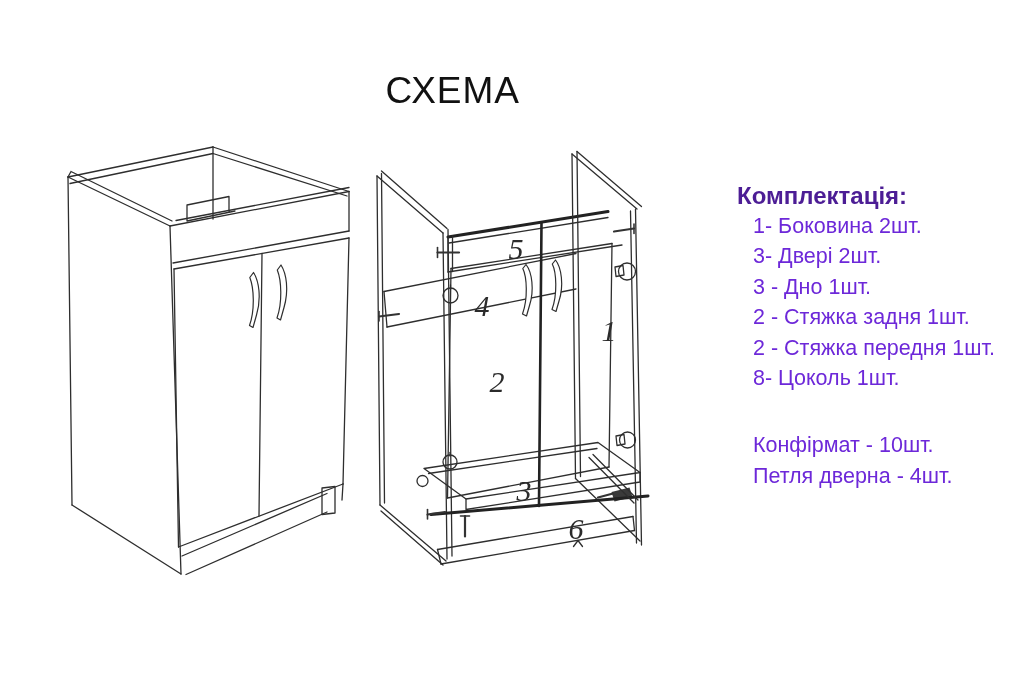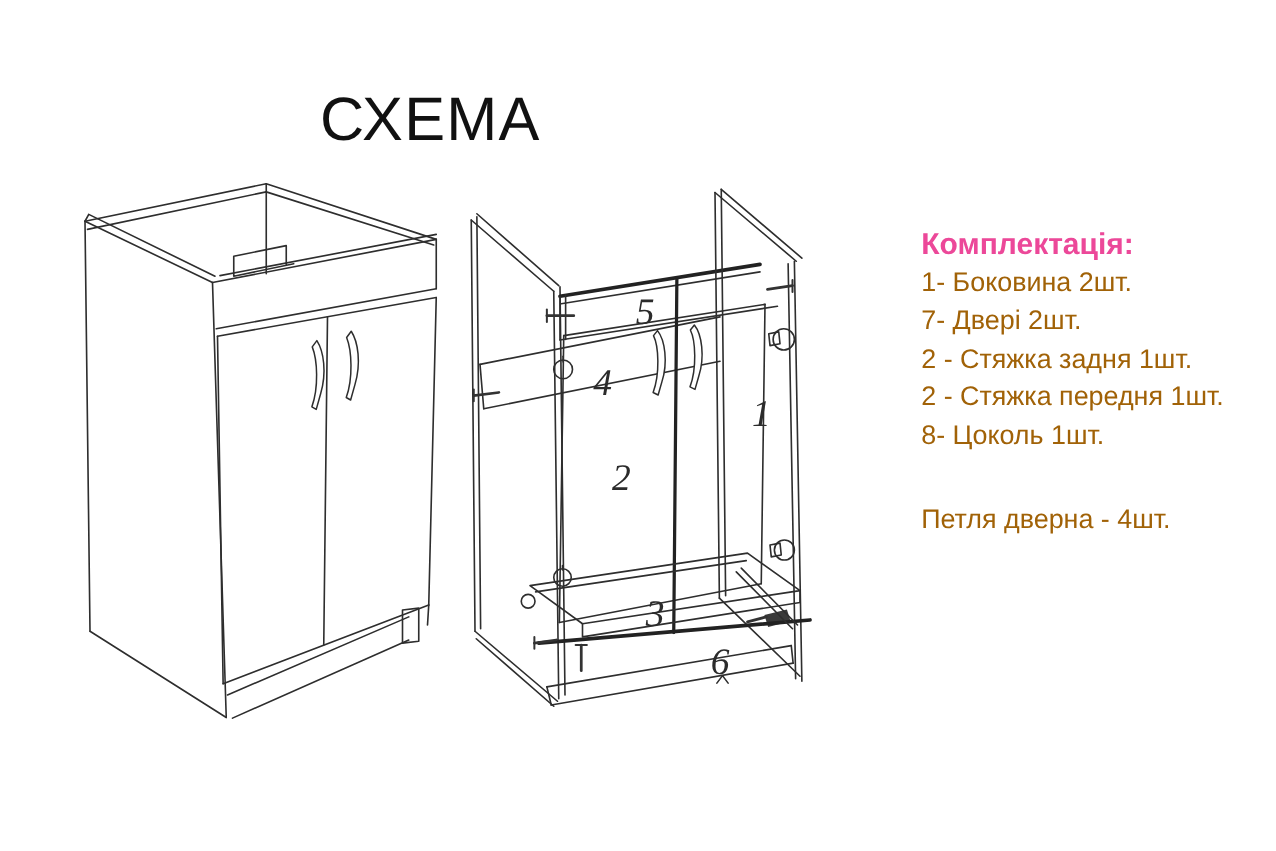--- a/index.html
+++ b/index.html
@@ -4,43 +4,43 @@
 <style>
   html,body{margin:0;padding:0;}
   body{
     width:1021px;height:681px;position:relative;overflow:hidden;
     background:#ffffff;
     font-family:"Liberation Sans","DejaVu Sans",sans-serif;
     color:#111111;
   }
   .page-title{
     position:absolute;left:256px;top:72px;width:264px;
-    text-align:left;font-size:49px;line-height:1;font-weight:400;
+    text-align:right;font-size:37px;line-height:1;font-weight:400;
     letter-spacing:1px;color:#111111;white-space:nowrap;
   }
   .drawing{position:absolute;}
   #cabinet-svg{left:40px;top:130px;width:320px;height:465px;}
   #exploded-svg{left:370px;top:140px;width:300px;height:445px;}
   .ln{fill:none;stroke:#2e2e2e;stroke-width:1.3;stroke-linejoin:round;stroke-linecap:round;}
   .ln-heavy{fill:none;stroke:#222222;stroke-width:3;stroke-linecap:round;}
   .ln-split{fill:none;stroke:#222222;stroke-width:2.6;stroke-linecap:round;}
   .screw{fill:none;stroke:#333333;stroke-width:2.2;stroke-linecap:round;}
   .screw-tick{fill:none;stroke:#333333;stroke-width:1.6;stroke-linecap:round;}
   .handle{fill:#ffffff;stroke:#2e2e2e;stroke-width:1.2;stroke-linejoin:round;}
   .bracket{fill:#3a3a3a;stroke:none;}
   .part-label{
     font-family:"Liberation Serif","DejaVu Serif",serif;
     font-style:italic;font-size:30px;fill:#2b2b2b;text-anchor:middle;
   }
   .text-col{position:absolute;left:737px;top:180px;width:280px;}
   .list-heading{
-    font-size:24px;font-weight:700;line-height:31px;white-space:nowrap;color:#ec4899;
+    font-size:24px;font-weight:700;line-height:31px;white-space:nowrap;color:#4c1d95;
   }
   .list-item{
-    font-size:21.5px;font-weight:400;line-height:30.4px;white-space:nowrap;color:#a16207;
+    font-size:21.5px;font-weight:400;line-height:30.4px;white-space:nowrap;color:#6d28d9;margin-left:16px;
   }
   .hardware-block{margin-top:37px;}
 </style>
 </head>
 <body>
 
 <div class="page-title">СХЕМА</div>
 
 <svg id="cabinet-svg" class="drawing" viewBox="40 130 320 465" xmlns="http://www.w3.org/2000/svg">
   <g>
@@ -155,21 +155,23 @@
     <text class="part-label" x="497" y="392">2</text>
     <text class="part-label" x="524" y="501">3</text>
     <text class="part-label" x="576" y="539">6</text>
   </g>
 </svg>
 
 <div class="text-col">
   <div>
     <div class="list-heading">Комплектація:</div>
     <div class="list-item">1- Боковина 2шт.</div>
-    <div class="list-item">7- Двері 2шт.</div>
+    <div class="list-item">3- Двері 2шт.</div>
+    <div class="list-item">3 - Дно 1шт.</div>
     <div class="list-item">2 - Стяжка задня 1шт.</div>
     <div class="list-item">2 - Стяжка передня 1шт.</div>
     <div class="list-item">8- Цоколь 1шт.</div>
   </div>
   <div class="hardware-block">
+    <div class="list-item">Конфірмат - 10шт.</div>
     <div class="list-item">Петля дверна - 4шт.</div>
   </div>
 </div>
 
 </body></html>

